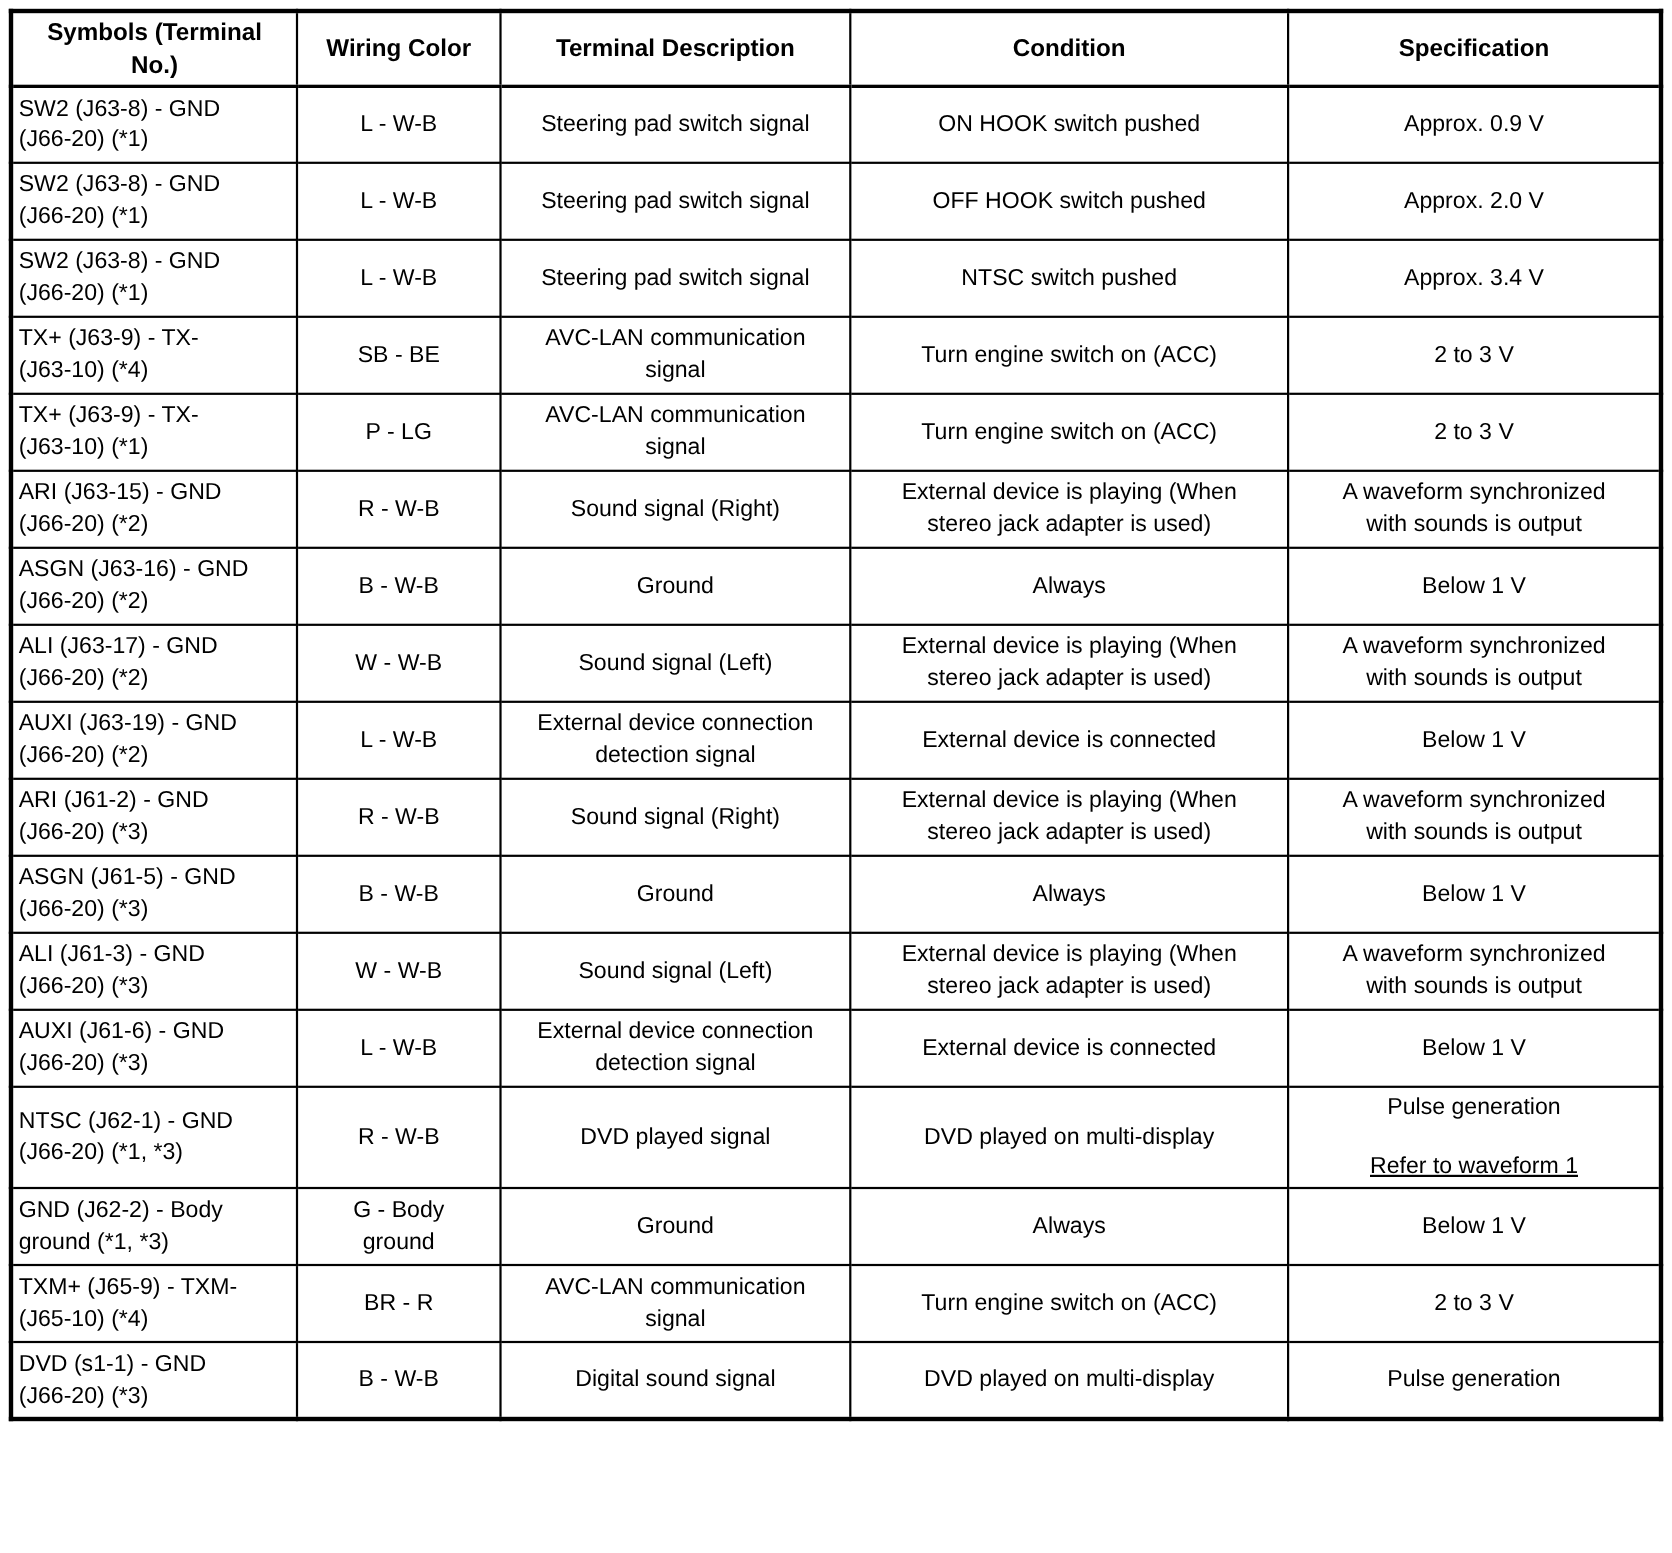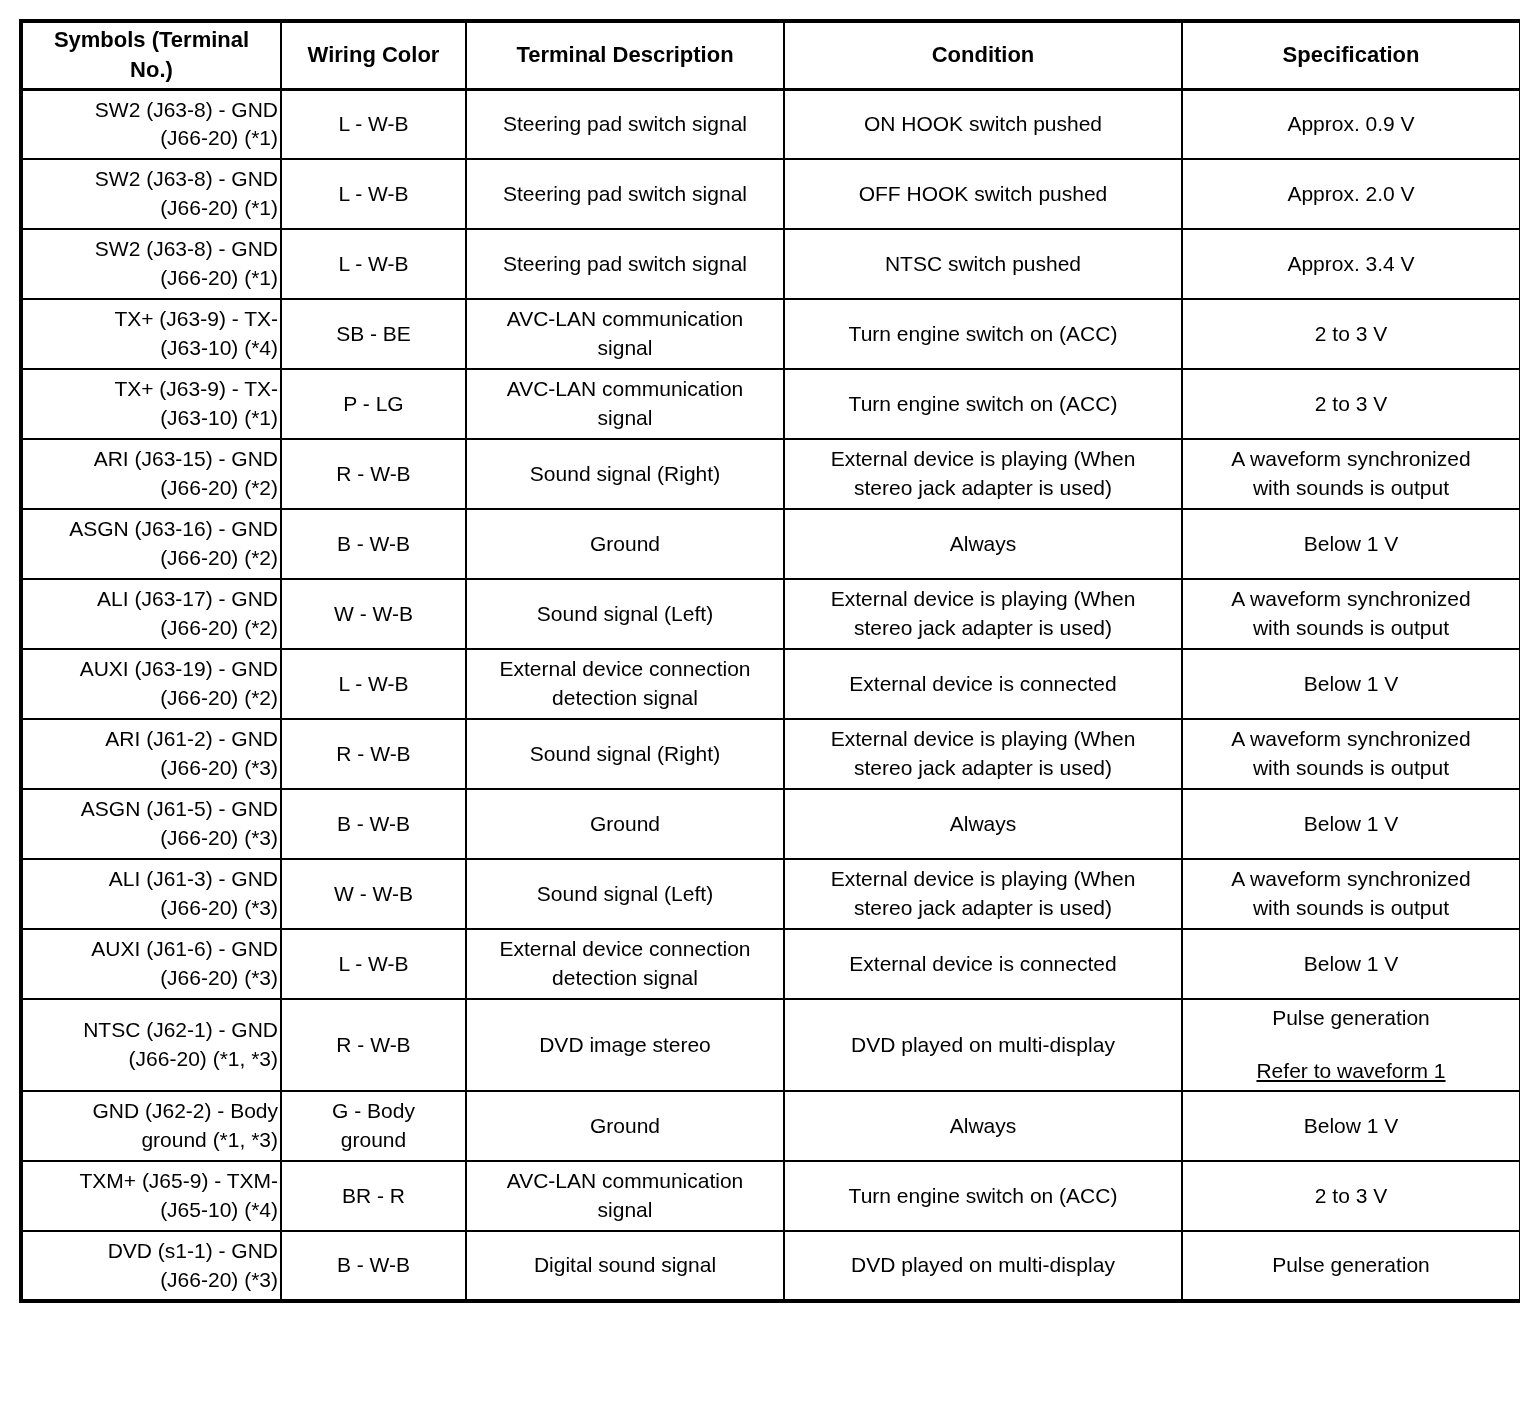--- a/index.html
+++ b/index.html
@@ -4,21 +4,21 @@
 <style>
   html, body {
     margin: 0;
     padding: 0;
     background: #ffffff;
   }
   .page {
     width: 1520px;
     height: 1412px;
     box-sizing: border-box;
-    padding: 19px;
+    padding: 8px;
     background: #ffffff;
   }
   table.spec-table {
     border-collapse: collapse;
     table-layout: fixed;
     width: 1500px;
     border: 4px solid #000000;
     font-family: "Liberation Sans", sans-serif;
     font-size: 21px;
     color: #000000;
@@ -38,21 +38,21 @@
     font-size: 22px;
     text-align: center;
     border-bottom: 3px solid #000000;
     height: 62px;
     padding: 2px 6px;
   }
   .spec-table td {
     text-align: center;
   }
   .spec-table td.symbol-cell {
-    text-align: right;
+    text-align: left;
     padding-left: 5px;
     padding-right: 2px;
     margin-top: 44px;
   }
   .spec-table tr.data-row {
     height: 70px;
   }
   .spec-table tr.data-row.tall-row {
     height: 67px;
   }
@@ -197,21 +197,21 @@
           <td>L - W-B</td>
           <td>External device connection
 detection signal</td>
           <td>External device is connected</td>
           <td><div class="spec-line">Below 1 V</div></td>
         </tr>
         <tr class="data-row tall-row">
           <td class="symbol-cell">NTSC (J62-1) - GND
 (J66-20) (*1, *3)</td>
           <td>R - W-B</td>
-          <td>DVD image stereo</td>
+          <td>DVD played signal</td>
           <td>DVD played on multi-display</td>
           <td><div class="spec-line">Pulse generation</div><div class="spec-line">Refer to waveform 1</div></td>
         </tr>
         <tr class="data-row">
           <td class="symbol-cell">GND (J62-2) - Body
 ground (*1, *3)</td>
           <td>G - Body
 ground</td>
           <td>Ground</td>
           <td>Always</td>

